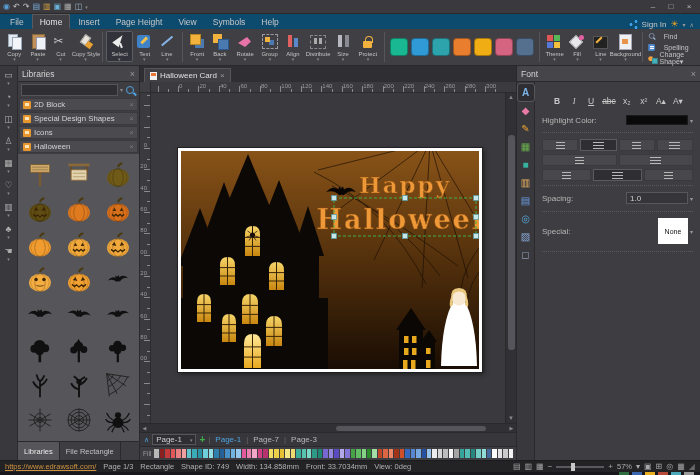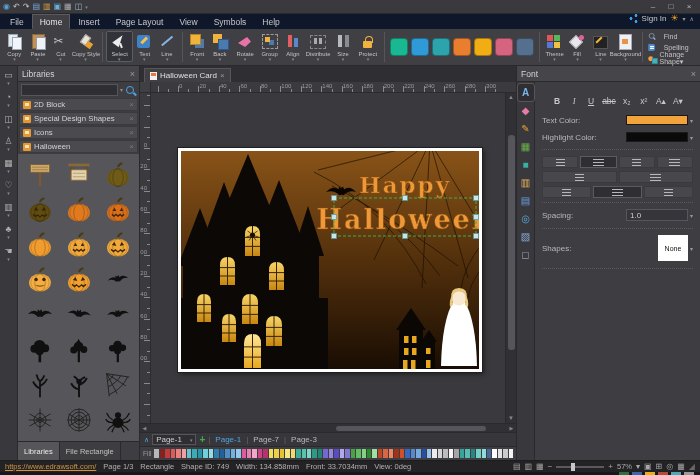--- a/index.html
+++ b/index.html
@@ -7,21 +7,21 @@
 .app{position:relative;width:700px;height:475px;background:#2f2f33;overflow:hidden;color:#d0d0d0}
 
 .titlebar{height:14px;background:#3a3a3e;display:flex;align-items:center;position:relative;border-bottom:1px solid #2a2a2c;padding:0 3px}
 .qa{display:flex;align-items:center;gap:3px}
 .qa-ic{font-size:8px;line-height:13px;cursor:default}
 .qa .dd{font-size:5px;color:#888}
 .title{position:absolute;left:0;right:0;text-align:center;font-size:8px;color:#c8c8c8;pointer-events:none}
 .winbtns{margin-left:auto;display:flex;gap:2px;z-index:2}
 .winbtn{width:16px;height:11px;font-size:8px;line-height:11px;text-align:center;color:#bbb}
 
-.menubar{height:15px;background:#0f172a;display:flex;align-items:flex-start;padding:0 2px;position:relative}
+.menubar{height:15px;background:#0c4a6e;display:flex;align-items:flex-end;padding:0 2px;position:relative}
 .menu-item{font-size:8.5px;color:#c8c8c8;padding:2px 7px 1px;border:1px solid transparent}
 .menu-item.active{background:#3f3f44;border-color:#5a5a5f;border-bottom-color:#3f3f44;color:#e8e8e8}
 .menu-right{margin-left:auto;display:flex;align-items:center;gap:4px;padding-right:4px;font-size:8px}
 .share-ic{width:9px;height:9px;background:radial-gradient(circle 1.5px at 2px 4.5px,#3aa0e8 1.4px,transparent 1.6px),radial-gradient(circle 1.5px at 7px 1.8px,#3aa0e8 1.4px,transparent 1.6px),radial-gradient(circle 1.5px at 7px 7.2px,#3aa0e8 1.4px,transparent 1.6px)}
 .signin{color:#c8c8c8}
 .gear{color:#e8a020;font-size:9px;line-height:9px}
 .mr-caret{color:#999;font-size:6px}
 
 .ribbon{height:37px;background:#3f3f44;border-bottom:1px solid #2a2a2c;display:flex;align-items:stretch;padding:1px 2px}
 .rib-group{display:flex;align-items:flex-start;padding:1px 1px}
@@ -196,21 +196,21 @@
       <span class="winbtn">□</span>
       <span class="winbtn">×</span>
     </div>
   </div>
 
   <div class="menubar">
     <div style="display:flex" id="menu-items">
         <div class="menu-item">File</div>
         <div class="menu-item active">Home</div>
         <div class="menu-item">Insert</div>
-        <div class="menu-item">Page Layout</div>
+        <div class="menu-item">Page Height</div>
         <div class="menu-item">View</div>
         <div class="menu-item">Symbols</div>
         <div class="menu-item">Help</div>
       </div>
     <div class="menu-right">
       <span class="share-ic"></span>
       <span class="signin">Sign In</span>
       <span class="gear">☀</span>
       <span class="mr-caret">▾</span>
       <span class="mr-caret">∧</span>
@@ -994,25 +994,20 @@
               <span class="fbtn fb-b">B</span>
               <span class="fbtn fb-i">I</span>
               <span class="fbtn fb-u">U</span>
               <span class="fbtn fb-s">abc</span>
               <span class="fbtn ">x₂</span>
               <span class="fbtn ">x²</span>
               <span class="fbtn ">A▴</span>
               <span class="fbtn ">A▾</span>
             </div>
           <div class="fp-lblrow">
-            <span class="fp-lbl">Text Color:</span>
-            <span class="colorbar" style="background: rgb(242, 163, 60);"></span>
-            <span class="fp-dd">▾</span>
-          </div>
-          <div class="fp-lblrow">
             <span class="fp-lbl">Highlight Color:</span>
             <span class="colorbar" style="background: rgb(10, 10, 10);"></span>
             <span class="fp-dd">▾</span>
           </div>
           <div class="fp-divider"></div>
           <div class="alignrow" id="alignh">
               <div class="abtn" style="width: 37px;">
                 <div class="agl" style="width: 9px;"></div>
               </div>
               <div class="abtn active" style="width: 37px;">
@@ -1045,21 +1040,21 @@
               </div>
             </div>
           <div class="fp-divider"></div>
           <div class="fp-lblrow">
             <span class="fp-lbl">Spacing:</span>
             <span class="spacing-box">1.0</span>
             <span class="fp-dd">▾</span>
           </div>
           <div class="fp-divider"></div>
           <div class="fp-lblrow">
-            <span class="fp-lbl">Shapes:</span>
+            <span class="fp-lbl">Special:</span>
             <span class="bullet-box">None</span>
             <span class="fp-dd">▾</span>
           </div>
           <div class="fp-divider"></div>
         </div>
       </div>
     </div>
   </div>
 
   <div class="statusbar">

